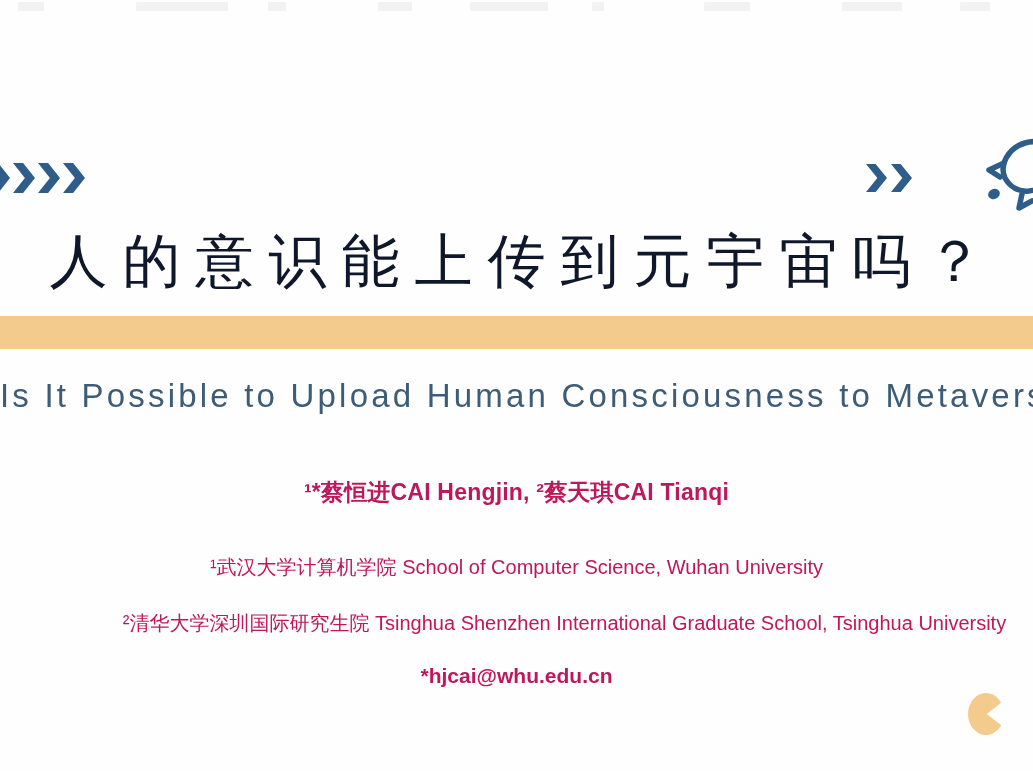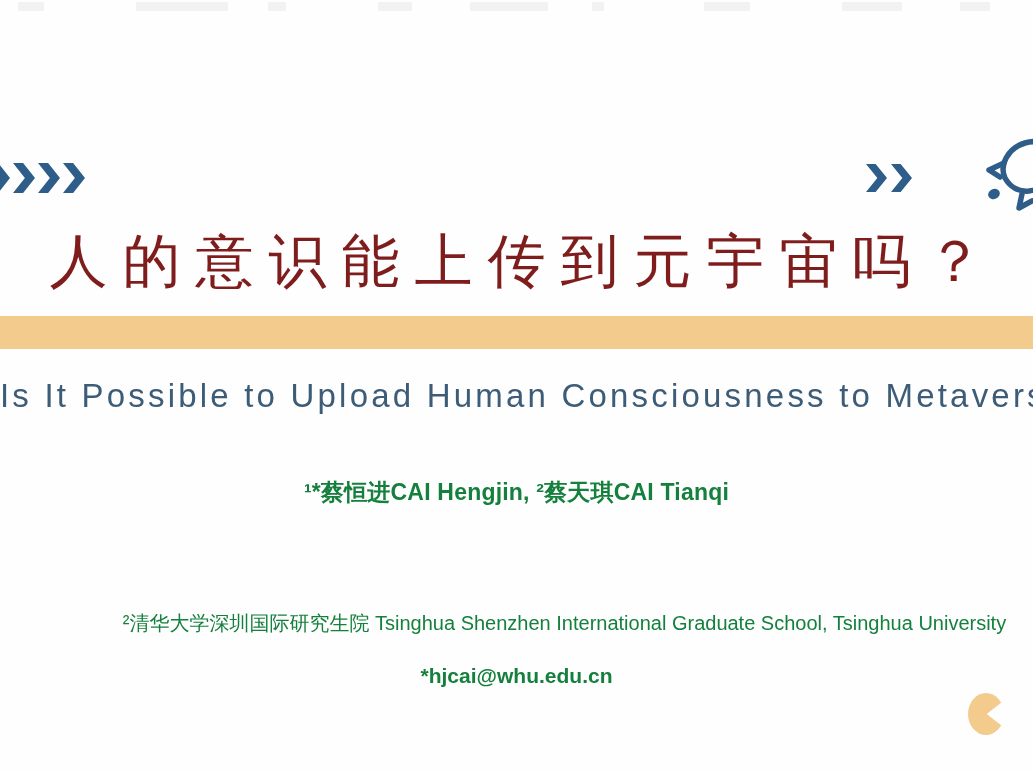--- a/index.html
+++ b/index.html
@@ -68,21 +68,21 @@
   .title-cn {
     position: absolute;
     left: 0;
     top: 222px;
     width: 1033px;
     text-align: center;
     font-family: "DejaVu Sans", "Liberation Sans", sans-serif;
     font-size: 58px;
     font-weight: 400;
     letter-spacing: 15px;
-    color: #7f1d1d;
+    color: #0f172a;
     white-space: nowrap;
     line-height: 78px;
     text-indent: 15px;
   }
 
   
   .band {
     position: absolute;
     left: 0;
     top: 316px;
@@ -106,21 +106,21 @@
     white-space: nowrap;
     line-height: 46px;
   }
 
   
   .meta {
     position: absolute;
     left: 0;
     width: 1033px;
     text-align: center;
-    color: #15803d;
+    color: #be185d;
     font-family: "Liberation Sans", "DejaVu Sans", sans-serif;
     white-space: nowrap;
   }
   .authors      { top: 477px; font-size: 23px; font-weight: 700; letter-spacing: 0.2px; }
   .affiliation1 { top: 554px; font-size: 20px; font-weight: 400; }
   .affiliation2 { top: 610px; font-size: 20px; font-weight: 400; padding-left: 48px; }
   .email        { top: 664px; font-size: 21px; font-weight: 700; }
 
   
   .pacman {
@@ -176,20 +176,21 @@
   </svg>
 
   <div class="title-cn">人的意识能上传到元宇宙吗？</div>
 
   <div class="band"></div>
 
   <div class="subtitle-en">Is It Possible to Upload Human Consciousness to Metaverse?</div>
 
   <div class="meta authors">¹*蔡恒进CAI Hengjin, ²蔡天琪CAI Tianqi</div>
 
+  <div class="meta affiliation1">¹武汉大学计算机学院 School of Computer Science, Wuhan University</div>
 
   <div class="meta affiliation2">²清华大学深圳国际研究生院 Tsinghua Shenzhen International Graduate School, Tsinghua University</div>
 
   <div class="meta email">*hjcai@whu.edu.cn</div>
 
   <div class="pacman"></div>
 
 </div>
 
 </body></html>

